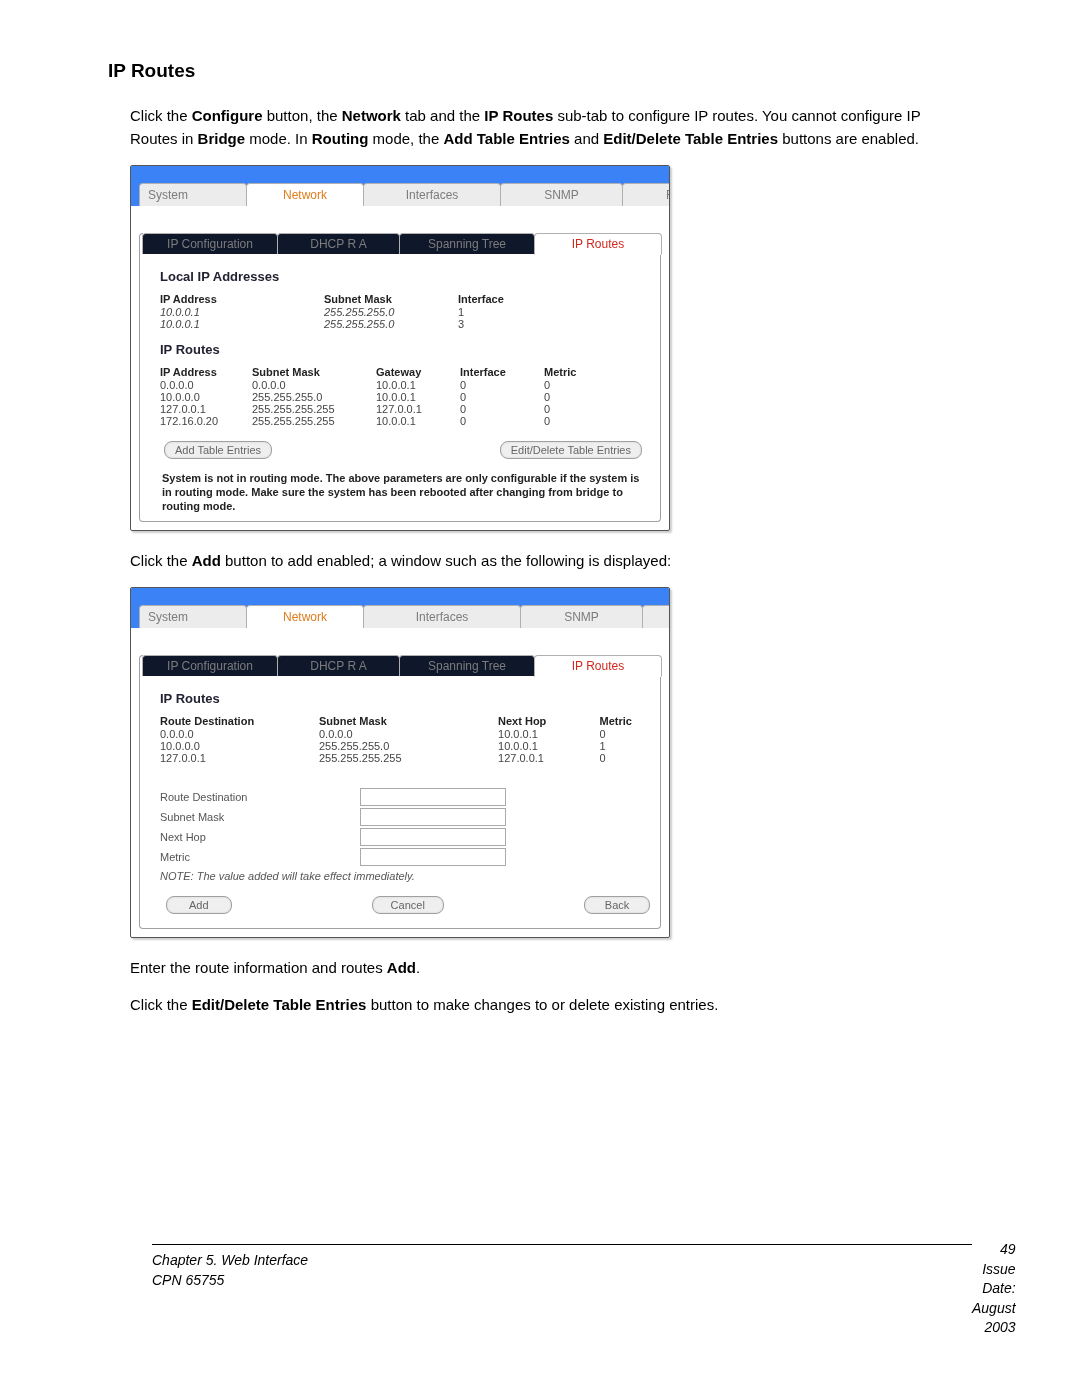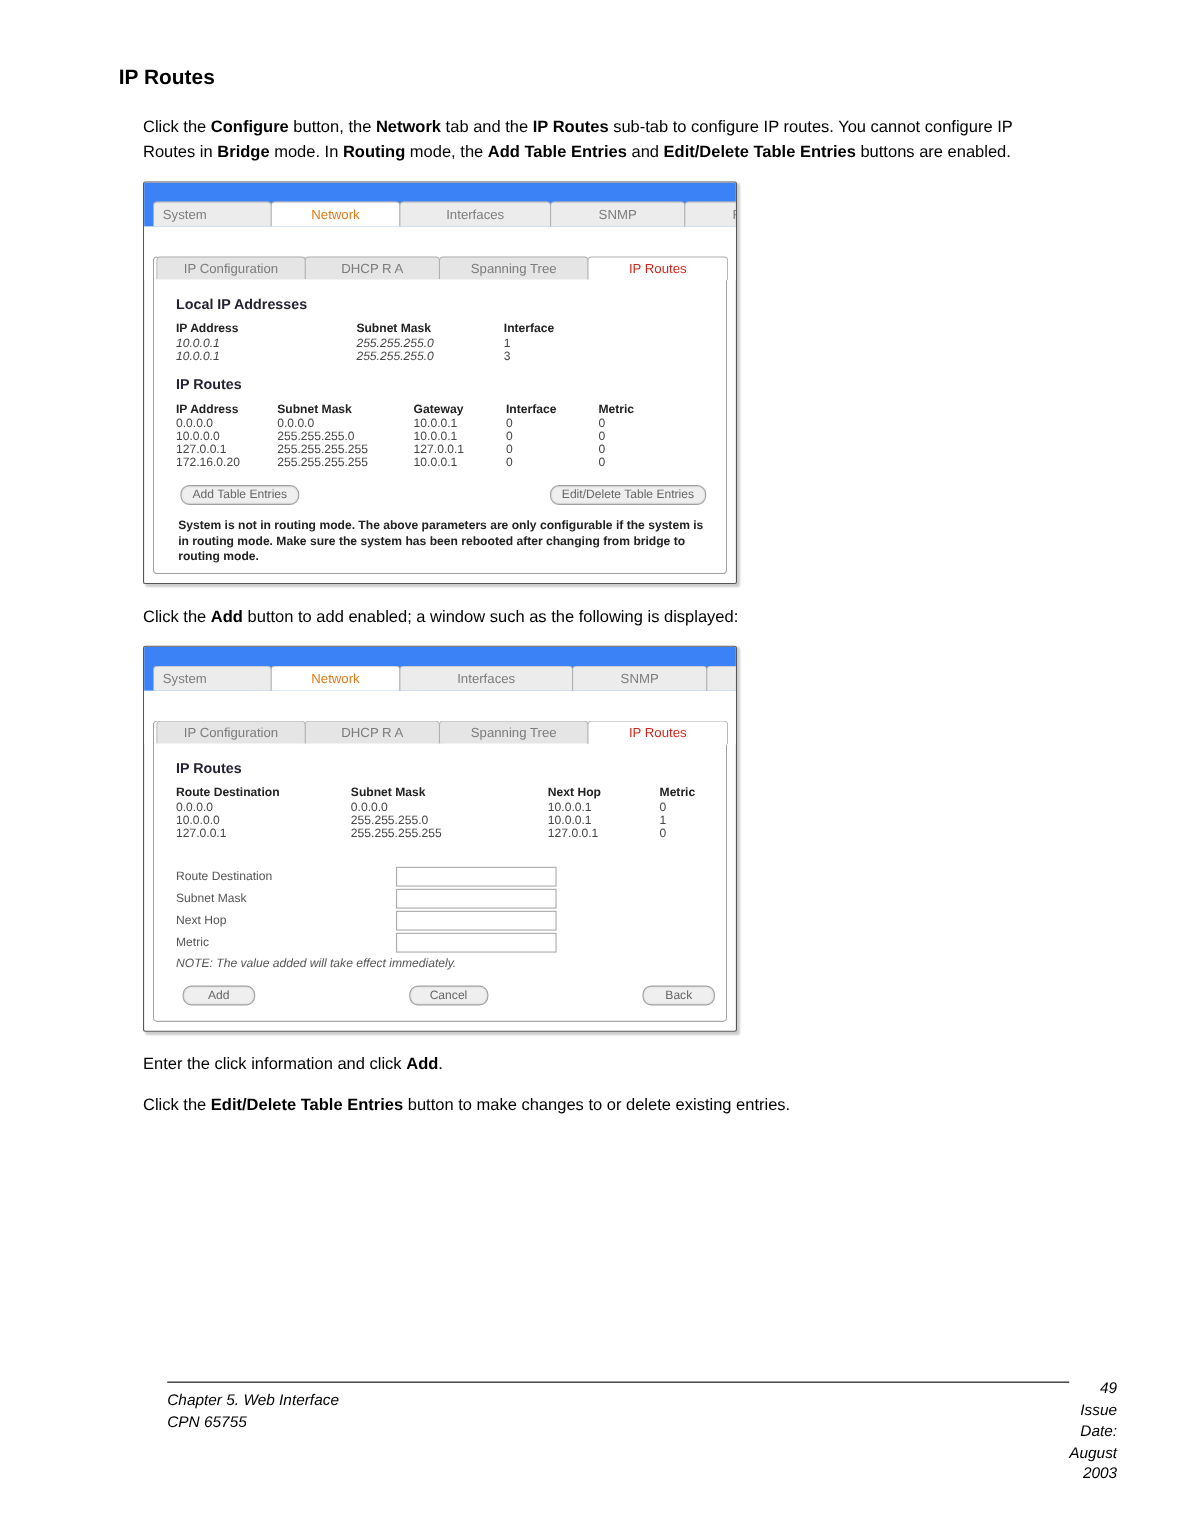--- a/index.html
+++ b/index.html
@@ -95,21 +95,21 @@
     margin-right: -1px;
   }
   .subtab {
     padding: 3px 8px 3px 8px;
     font-size: 12px;
     color: #7c7c7c;
     border: 1px solid #b0b0b0;
     border-bottom: none;
     border-radius: 4px 4px 0 0;
     margin-right: -1px;
-    background: #e5e5e5;
+    background: #0f172a;
     text-align: center;
   }
   .subtab.active {
     color: #d2281e;
     background: #fff;
     border-bottom: 1px solid #fff;
     position: relative;
     top: 1px;
   }
   .subtab.ipcfg  { flex: 0 0 118px; }
@@ -209,21 +209,21 @@
     border-top: 1px solid #000;
   }
   .footer {
     display: flex;
     justify-content: space-between;
     font-style: italic;
     font-size: 14px;
     font-family: Arial, sans-serif;
     margin: 0 0 0 22px;
     position: absolute;
-    bottom: 47px;
+    bottom: 59px;
     left: 130px;
     right: 130px;
   }
   .footer .left, .footer .right { line-height: 1.4; }
 </style>
 </head>
 <body>
 
 <div class="page">
 
@@ -395,21 +395,21 @@
       <div class="note">NOTE: The value added will take effect immediately.</div>
       <div class="btn-row2">
         <span class="btn3d" style="padding:2px 22px">Add</span>
         <span class="btn3d" style="padding:2px 18px">Cancel</span>
         <span class="btn3d" style="padding:2px 20px">Back</span>
       </div>
     </div>
   </div>
 
   <p class="paragraph">
-    <span>Enter the click information and click </span><span class="bold">Add</span><span>.</span>
+    <span>Enter the route information and routes </span><span class="bold">Add</span><span>.</span>
   </p>
 
   <p class="paragraph">
     <span>Click the </span><span class="bold">Edit/Delete Table Entries</span><span> button to make changes to or delete existing entries.</span>
   </p>
 
   <div class="footer">
     <div class="left">
       <hr class="footer-rule" style="width:820px">
       <div>Chapter 5.  Web Interface</div>

